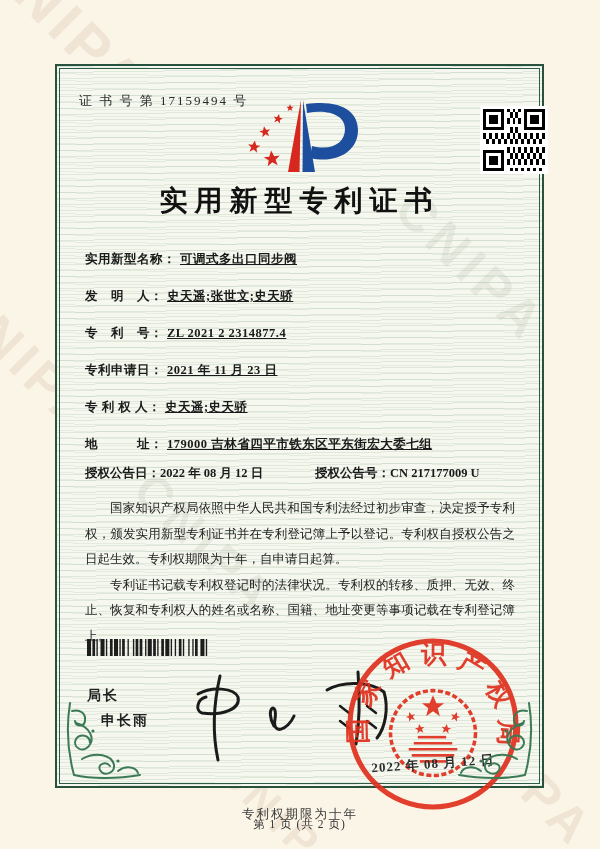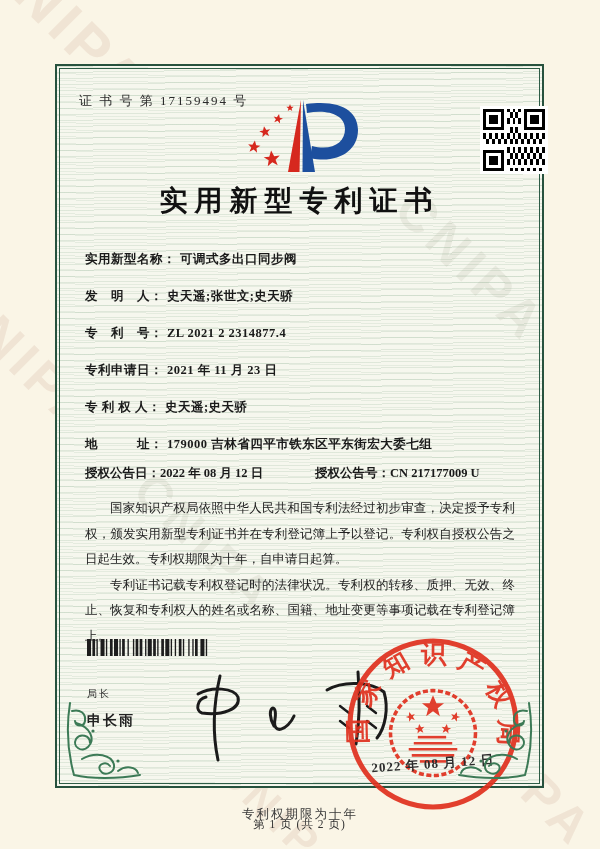--- a/index.html
+++ b/index.html
@@ -26,28 +26,28 @@
     z-index:2;
   }
   .frame-inner-line{
     position:absolute;inset:2px;border:1px solid #2d5c46;pointer-events:none;z-index:1;
   }
   .fc{position:absolute;z-index:3;}
   .cert-no{left:22px;top:26px;font-size:13px;letter-spacing:2px;color:#2a2a2a;}
   .title{left:0;top:116px;width:100%;text-align:center;font-size:28px;font-weight:bold;letter-spacing:7px;color:#111;}
   .fields{left:28px;top:185px;width:430px;}
   .frow{height:37px;font-size:12.5px;font-weight:600;letter-spacing:0.5px;white-space:nowrap;color:#1a1a1a;}
-  .frow .val{margin-left:4px;}
+  .frow .val{margin-left:4px;text-decoration:underline;}
   .grant-row{left:28px;top:399px;width:430px;font-size:12.5px;font-weight:600;white-space:nowrap;color:#1a1a1a;}
   .grant-no-group{position:absolute;left:230px;top:0;}
   .body-text{left:28px;top:430px;width:430px;font-size:12.5px;line-height:25.5px;text-align:justify;color:#222;}
   .body-text p{margin:0;text-indent:2em;}
   .barcode{left:30px;top:573px;width:152px;height:17px;}
-  .director-title{left:30px;top:621px;font-size:10px;font-weight:normal;letter-spacing:2px;color:#222;}
-  .director-name{left:30px;top:646px;font-size:14px;font-weight:bold;letter-spacing:2px;color:#222;}
+  .director-title{left:30px;top:621px;font-size:14px;font-weight:bold;letter-spacing:2px;color:#222;}
+  .director-name{left:30px;top:646px;font-size:14px;font-weight:bold;letter-spacing:2px;color:#222;padding-left:14px;}
   .signature{left:105px;top:598px;width:235px;height:105px;}
   .seal{left:288px;top:570px;width:176px;height:176px;opacity:0.92;}
   .seal-date{
     left:293px;top:689px;width:166px;text-align:center;
     font-size:13px;font-weight:bold;color:#2c2c2c;letter-spacing:1px;
     transform:rotate(-4deg);white-space:nowrap;
   }
   .page-footer{left:0;top:703px;width:100%;text-align:center;font-size:11.5px;letter-spacing:1px;color:#333;margin-top:48px;}
   .flourish{width:88px;height:100px;}
   .flourish-bl{left:3px;top:617px;}

